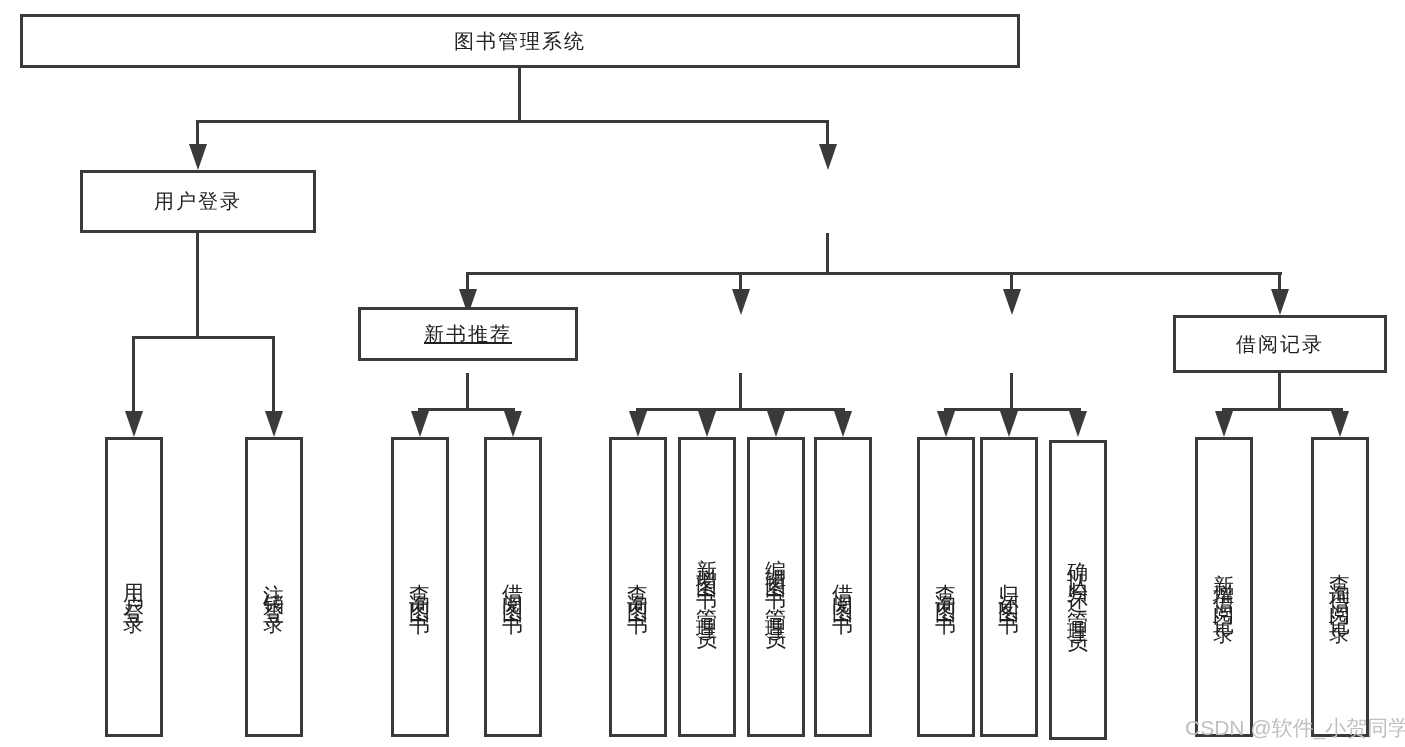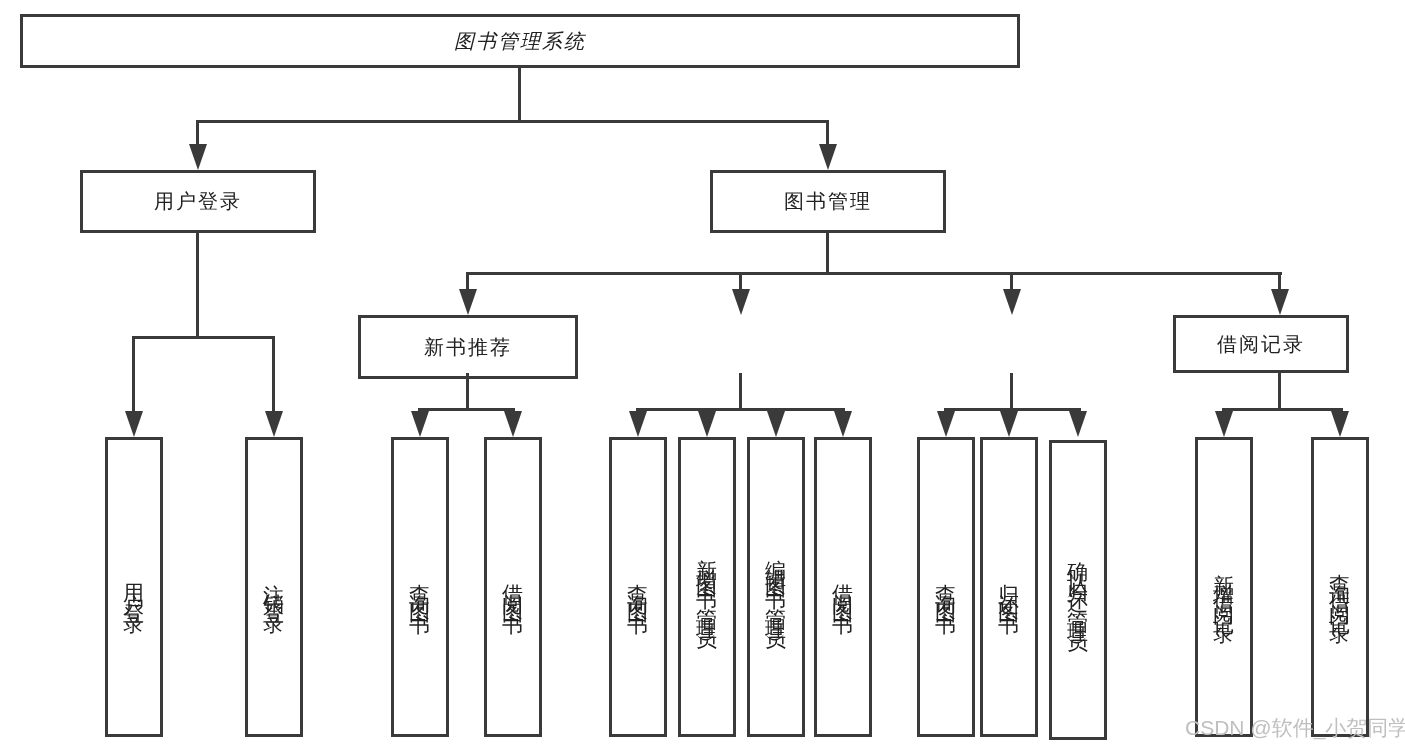--- a/index.html
+++ b/index.html
@@ -56,60 +56,57 @@
     font-size: 21px;
     color: #bfbfbf;
     white-space: nowrap;
   }
 </style>
 </head>
 <body>
 
 <div id="canvas">
 
-  <div class="box" style="left:20px; top:14px; width:1000px; height:54px;font-style:italic;">
+  <div class="box" style="left:20px; top:14px; width:1000px; height:54px;">
     <span class="hlabel">图书管理系统</span>
   </div>
 
   <div class="line" style="left:518px; top:68px; width:3px; height:54px;"></div>
   <div class="line" style="left:196px; top:120px; width:633px; height:3px;"></div>
   <div class="line" style="left:196px; top:120px; width:3px; height:28px;"></div>
   <div class="arrowhead" style="left:189px; top:144px;"></div>
   <div class="line" style="left:826px; top:120px; width:3px; height:28px;"></div>
   <div class="arrowhead" style="left:819px; top:144px;"></div>
 
   <div class="box" style="left:80px; top:170px; width:236px; height:63px;">
     <span class="hlabel">用户登录</span>
-  </div>
-  <div class="box" style="left:710px; top:170px; width:236px; height:63px;">
-    <span class="hlabel">图书管理</span>
   </div>
 
   <div class="line" style="left:196px; top:233px; width:3px; height:105px;"></div>
   <div class="line" style="left:132px; top:336px; width:143px; height:3px;"></div>
   <div class="line" style="left:132px; top:336px; width:3px; height:78px;"></div>
   <div class="arrowhead" style="left:125px; top:411px;"></div>
   <div class="line" style="left:272px; top:336px; width:3px; height:78px;"></div>
   <div class="arrowhead" style="left:265px; top:411px;"></div>
 
   <div class="line" style="left:826px; top:233px; width:3px; height:41px;"></div>
   <div class="line" style="left:466px; top:272px; width:816px; height:3px;"></div>
   <div class="line" style="left:466px; top:272px; width:3px; height:20px;"></div>
   <div class="arrowhead" style="left:459px; top:289px;"></div>
   <div class="line" style="left:739px; top:272px; width:3px; height:20px;"></div>
   <div class="arrowhead" style="left:732px; top:289px;"></div>
   <div class="line" style="left:1010px; top:272px; width:3px; height:20px;"></div>
   <div class="arrowhead" style="left:1003px; top:289px;"></div>
   <div class="line" style="left:1278px; top:272px; width:3px; height:20px;"></div>
   <div class="arrowhead" style="left:1271px; top:289px;"></div>
 
-  <div class="box" style="left:358px; top:315px; width:220px; height:64px;">
+  <div class="box" style="left:358px; top:307px; width:220px; height:54px;text-decoration:underline;">
     <span class="hlabel">新书推荐</span>
   </div>
-  <div class="box" style="left:1173px; top:315px; width:176px; height:58px;text-align:center;">
+  <div class="box" style="left:1173px; top:315px; width:214px; height:58px;text-align:center;">
     <span class="hlabel">借阅记录</span>
   </div>
 
   <div class="line" style="left:466px; top:373px; width:3px; height:37px;"></div>
   <div class="line" style="left:418px; top:408px; width:97px; height:3px;"></div>
   <div class="line" style="left:418px; top:408px; width:3px; height:12px;"></div>
   <div class="arrowhead" style="left:411px; top:411px;"></div>
   <div class="line" style="left:511px; top:408px; width:3px; height:12px;"></div>
   <div class="arrowhead" style="left:504px; top:411px;"></div>
 

